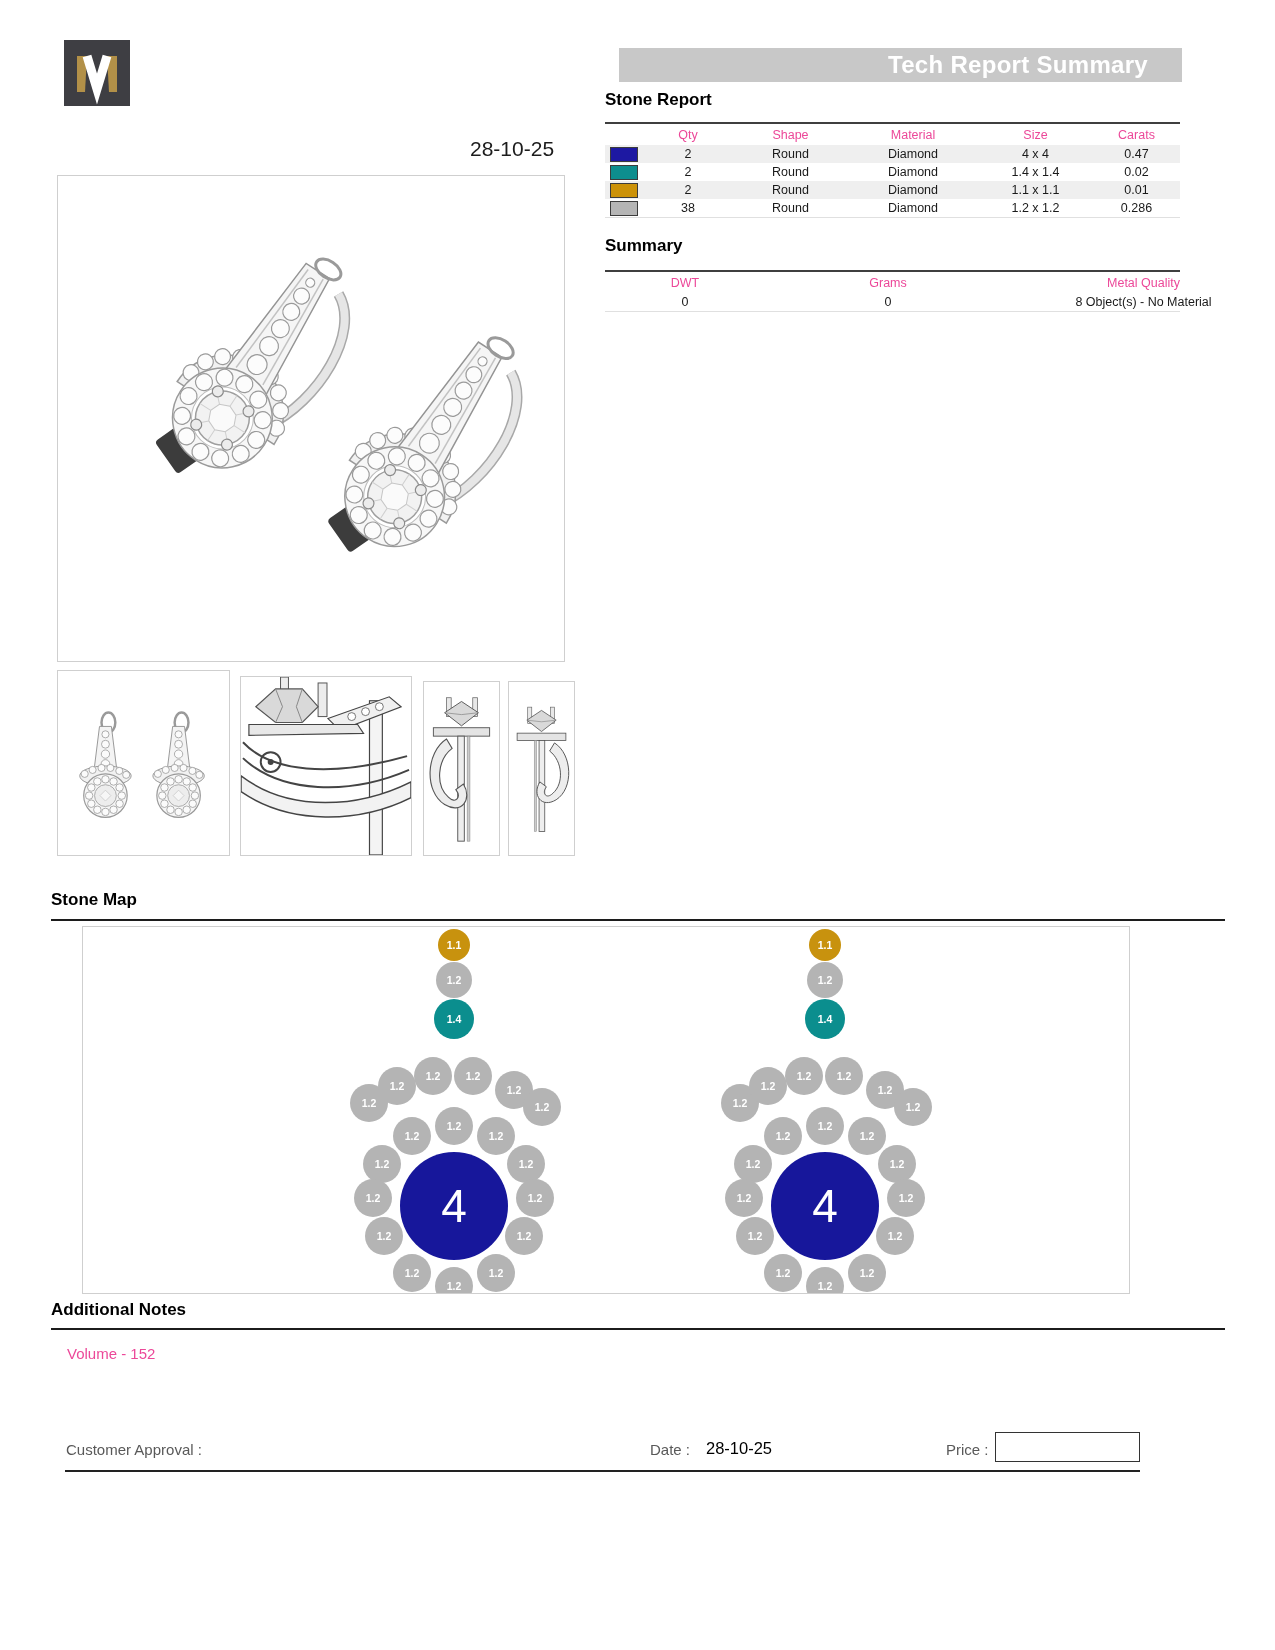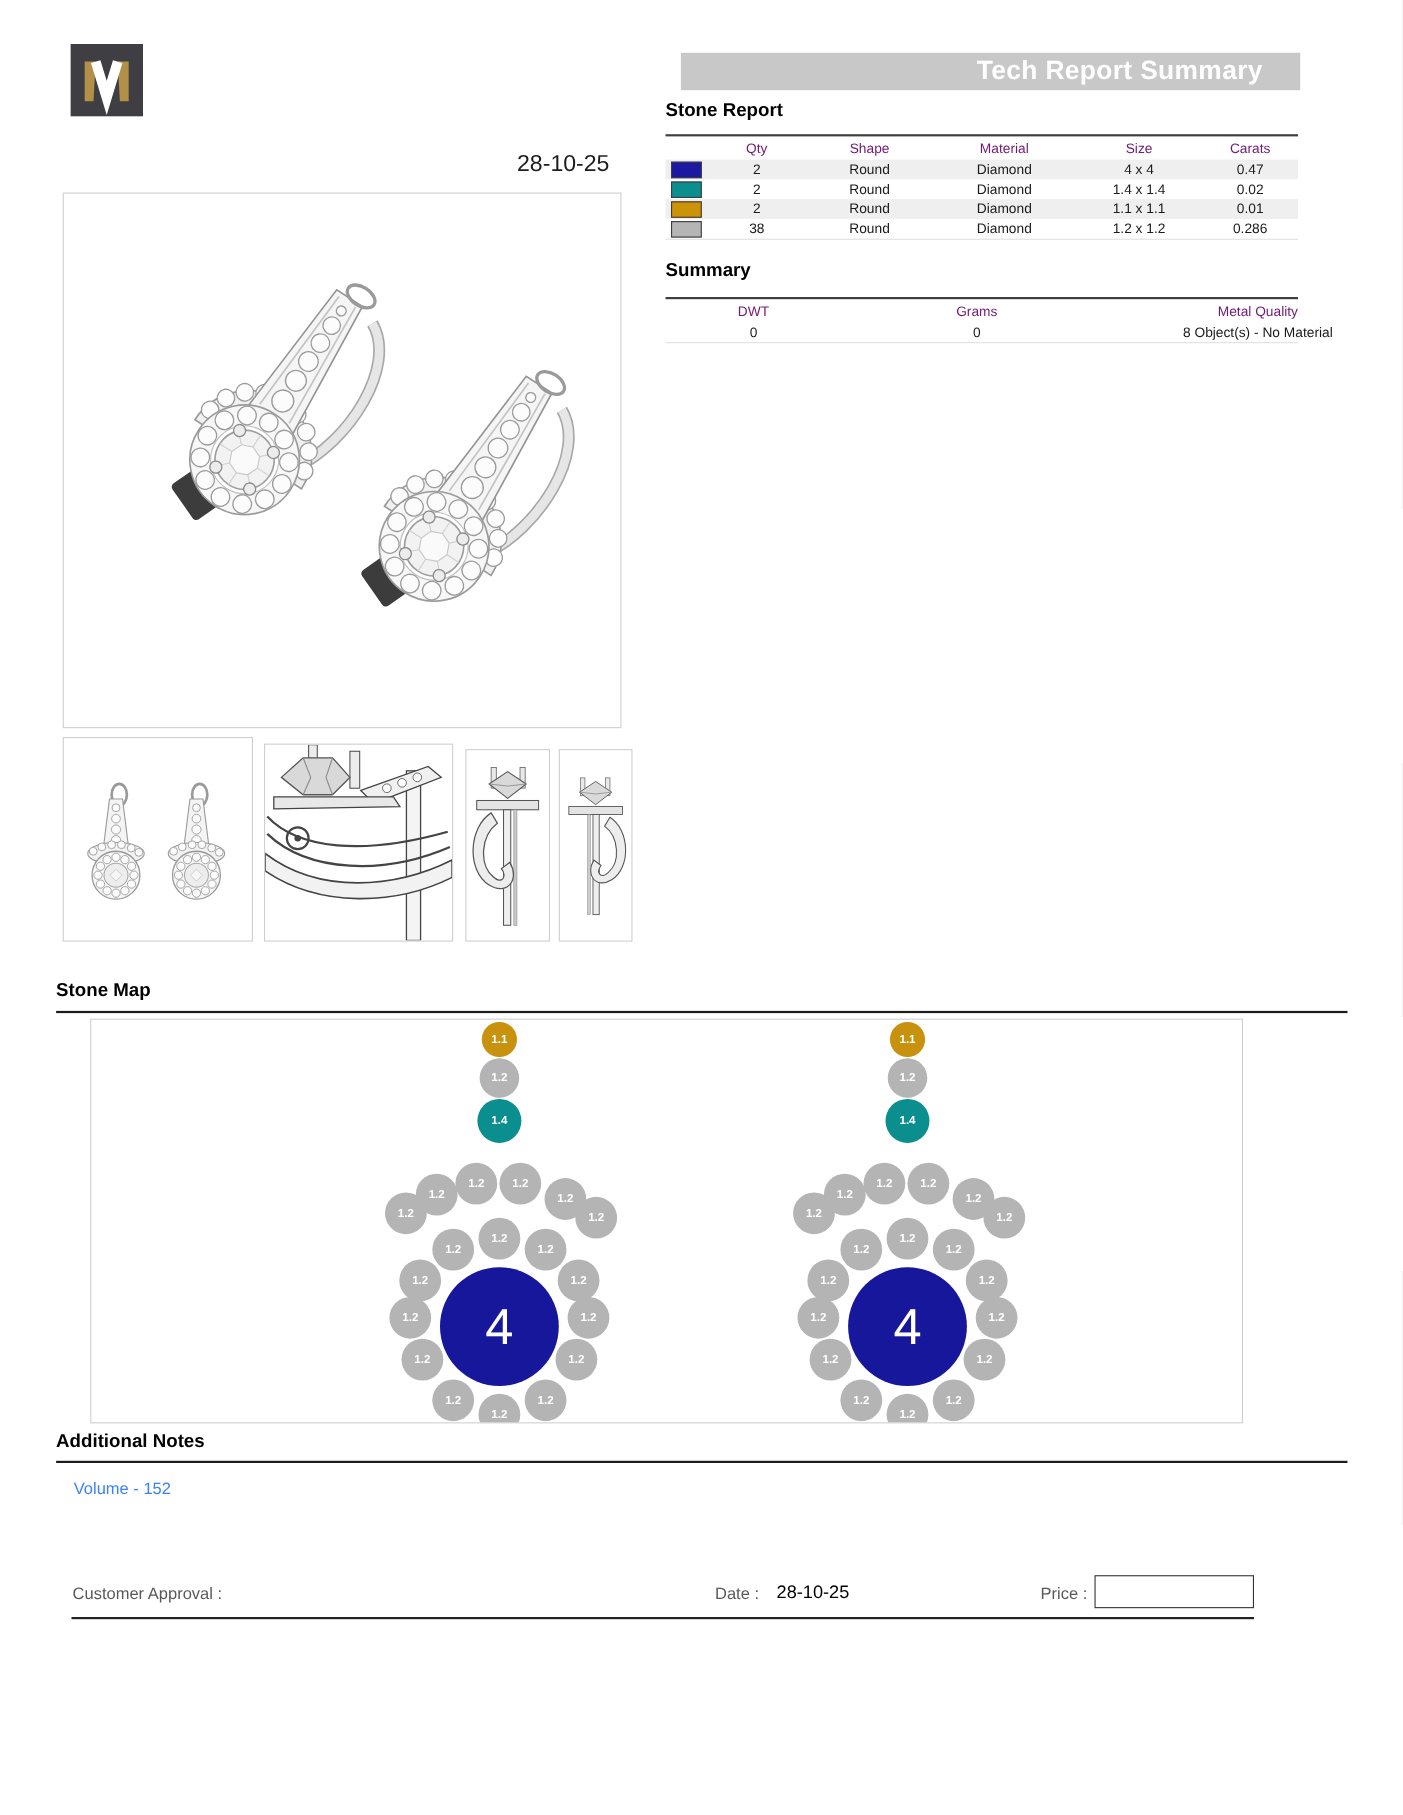--- a/index.html
+++ b/index.html
@@ -14,37 +14,37 @@
     display:flex;align-items:center;justify-content:flex-end;padding-right:34px;box-sizing:border-box;
     color:#ffffff;font-size:24px;font-weight:bold;letter-spacing:.3px;
   }
   .date-top{position:absolute;left:470px;top:137px;font-size:21px;color:#1c1c1c;}
   
   .section-h{position:absolute;font-weight:bold;font-size:17px;color:#000;}
   .rule-dark{position:absolute;height:2px;background:#1c1c1c;}
   
   .rtable{position:absolute;left:605px;width:575px;border-top:2px solid #3f3f3f;border-bottom:1px solid #e0e0e0;}
   .t-row{display:grid;align-items:center;text-align:center;font-size:12.5px;color:#1a1a1a;height:18px;}
-  .t-head{color:#701a75;height:21px;}
+  .t-head{color:#ec4899;height:21px;}
   .sr-grid{grid-template-columns:38px 90px 115px 130px 115px 87px;}
   .mt-grid{grid-template-columns:160px 150px 265px;gap:48px;}
   .shade{background:#efefef;}
   .swatch{width:26px;height:13px;border:1px solid #3c3c3c;margin:0 auto;display:block;}
   
   .frame{position:absolute;border:1px solid #cfcfcf;background:#fff;box-sizing:border-box;overflow:hidden;}
   
   .sm-box{position:absolute;left:82px;top:926px;width:1048px;height:368px;border:1px solid #cfcfcf;box-sizing:border-box;overflow:hidden;}
   .sm-diagram{position:absolute;width:0;height:0;}
   .sm-circle{
     position:absolute;border-radius:50%;display:flex;align-items:center;justify-content:center;
     color:#fff;font-weight:bold;font-size:10.5px;box-sizing:border-box;
   }
   .sm-big{font-size:46px;font-weight:400;}
   
-  .note-text{position:absolute;font-size:15px;color:#3b82f6;}
+  .note-text{position:absolute;font-size:15px;color:#ec4899;}
   .foot-label{position:absolute;font-size:15px;color:#595959;}
   .foot-date{position:absolute;font-size:16.5px;color:#000;}
   .price-box{position:absolute;left:995px;top:1432px;width:145px;height:30px;border:1.5px solid #333;box-sizing:border-box;background:#fff;}
   .foot-rule{position:absolute;left:65px;top:1470px;width:1075px;height:2px;background:#222;}
 </style>
 </head>
 <body>
 
 <div class="page">
 

